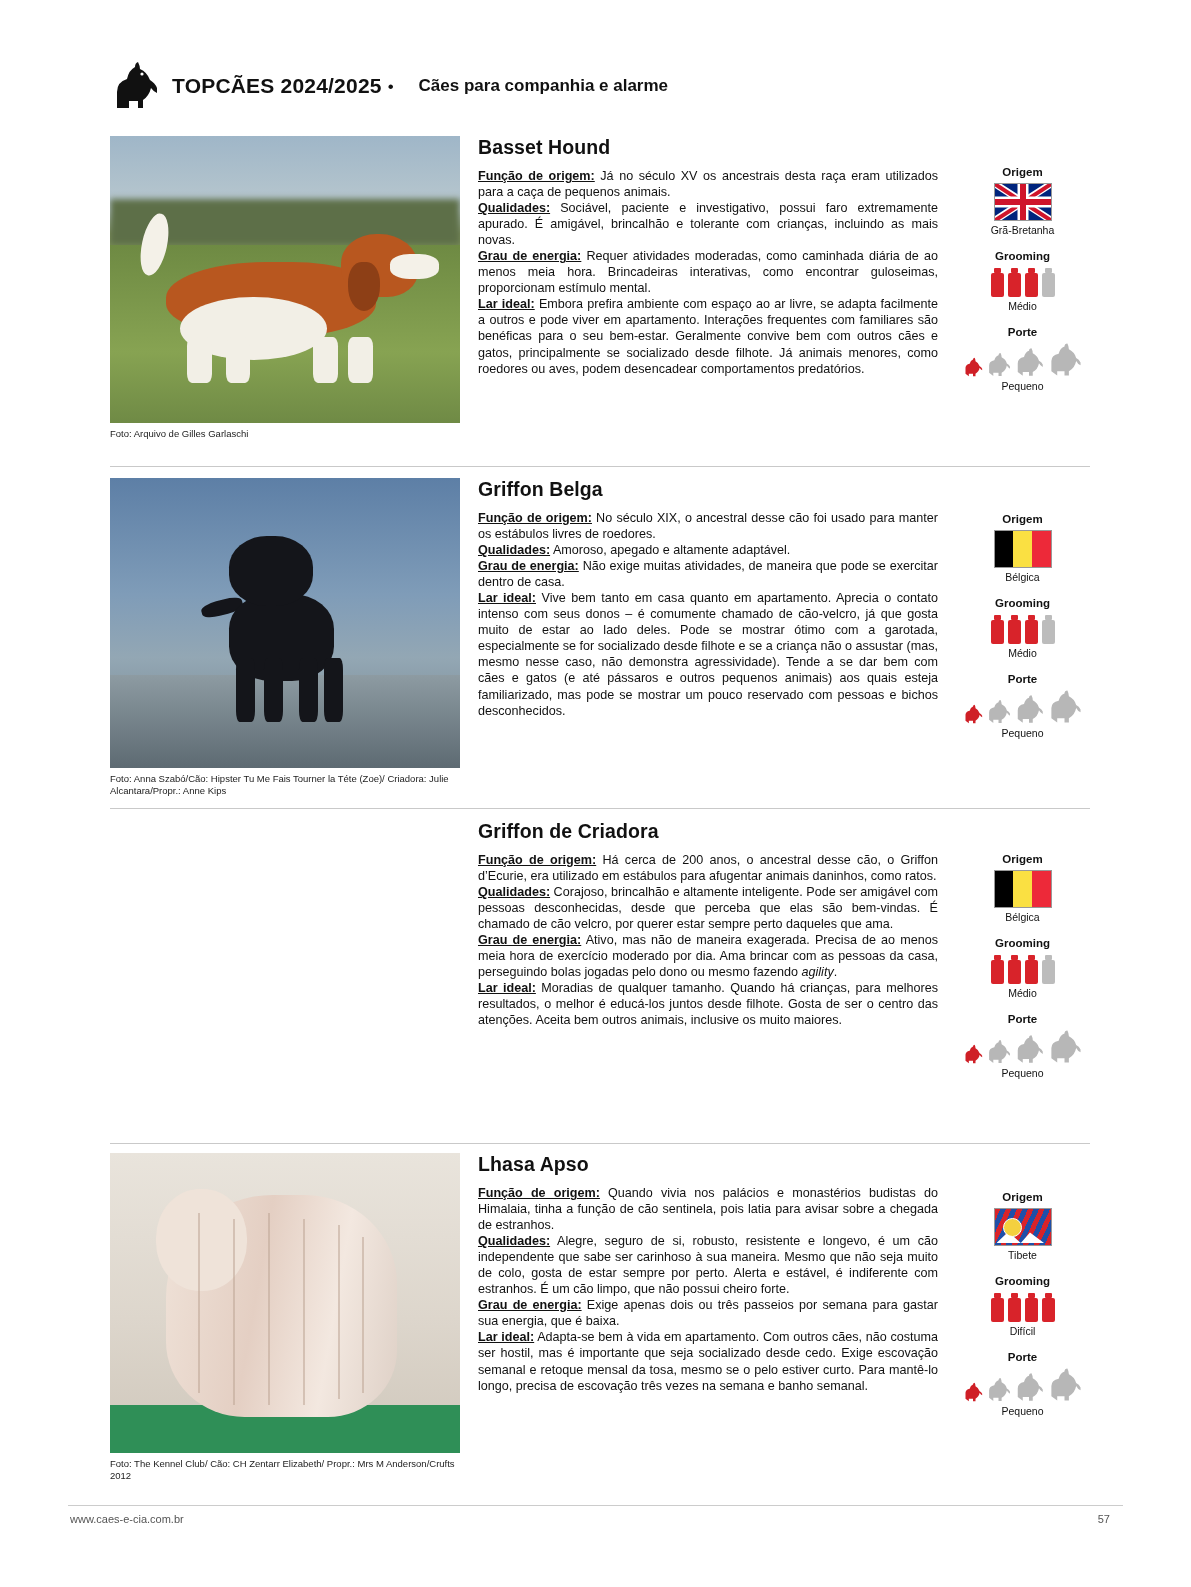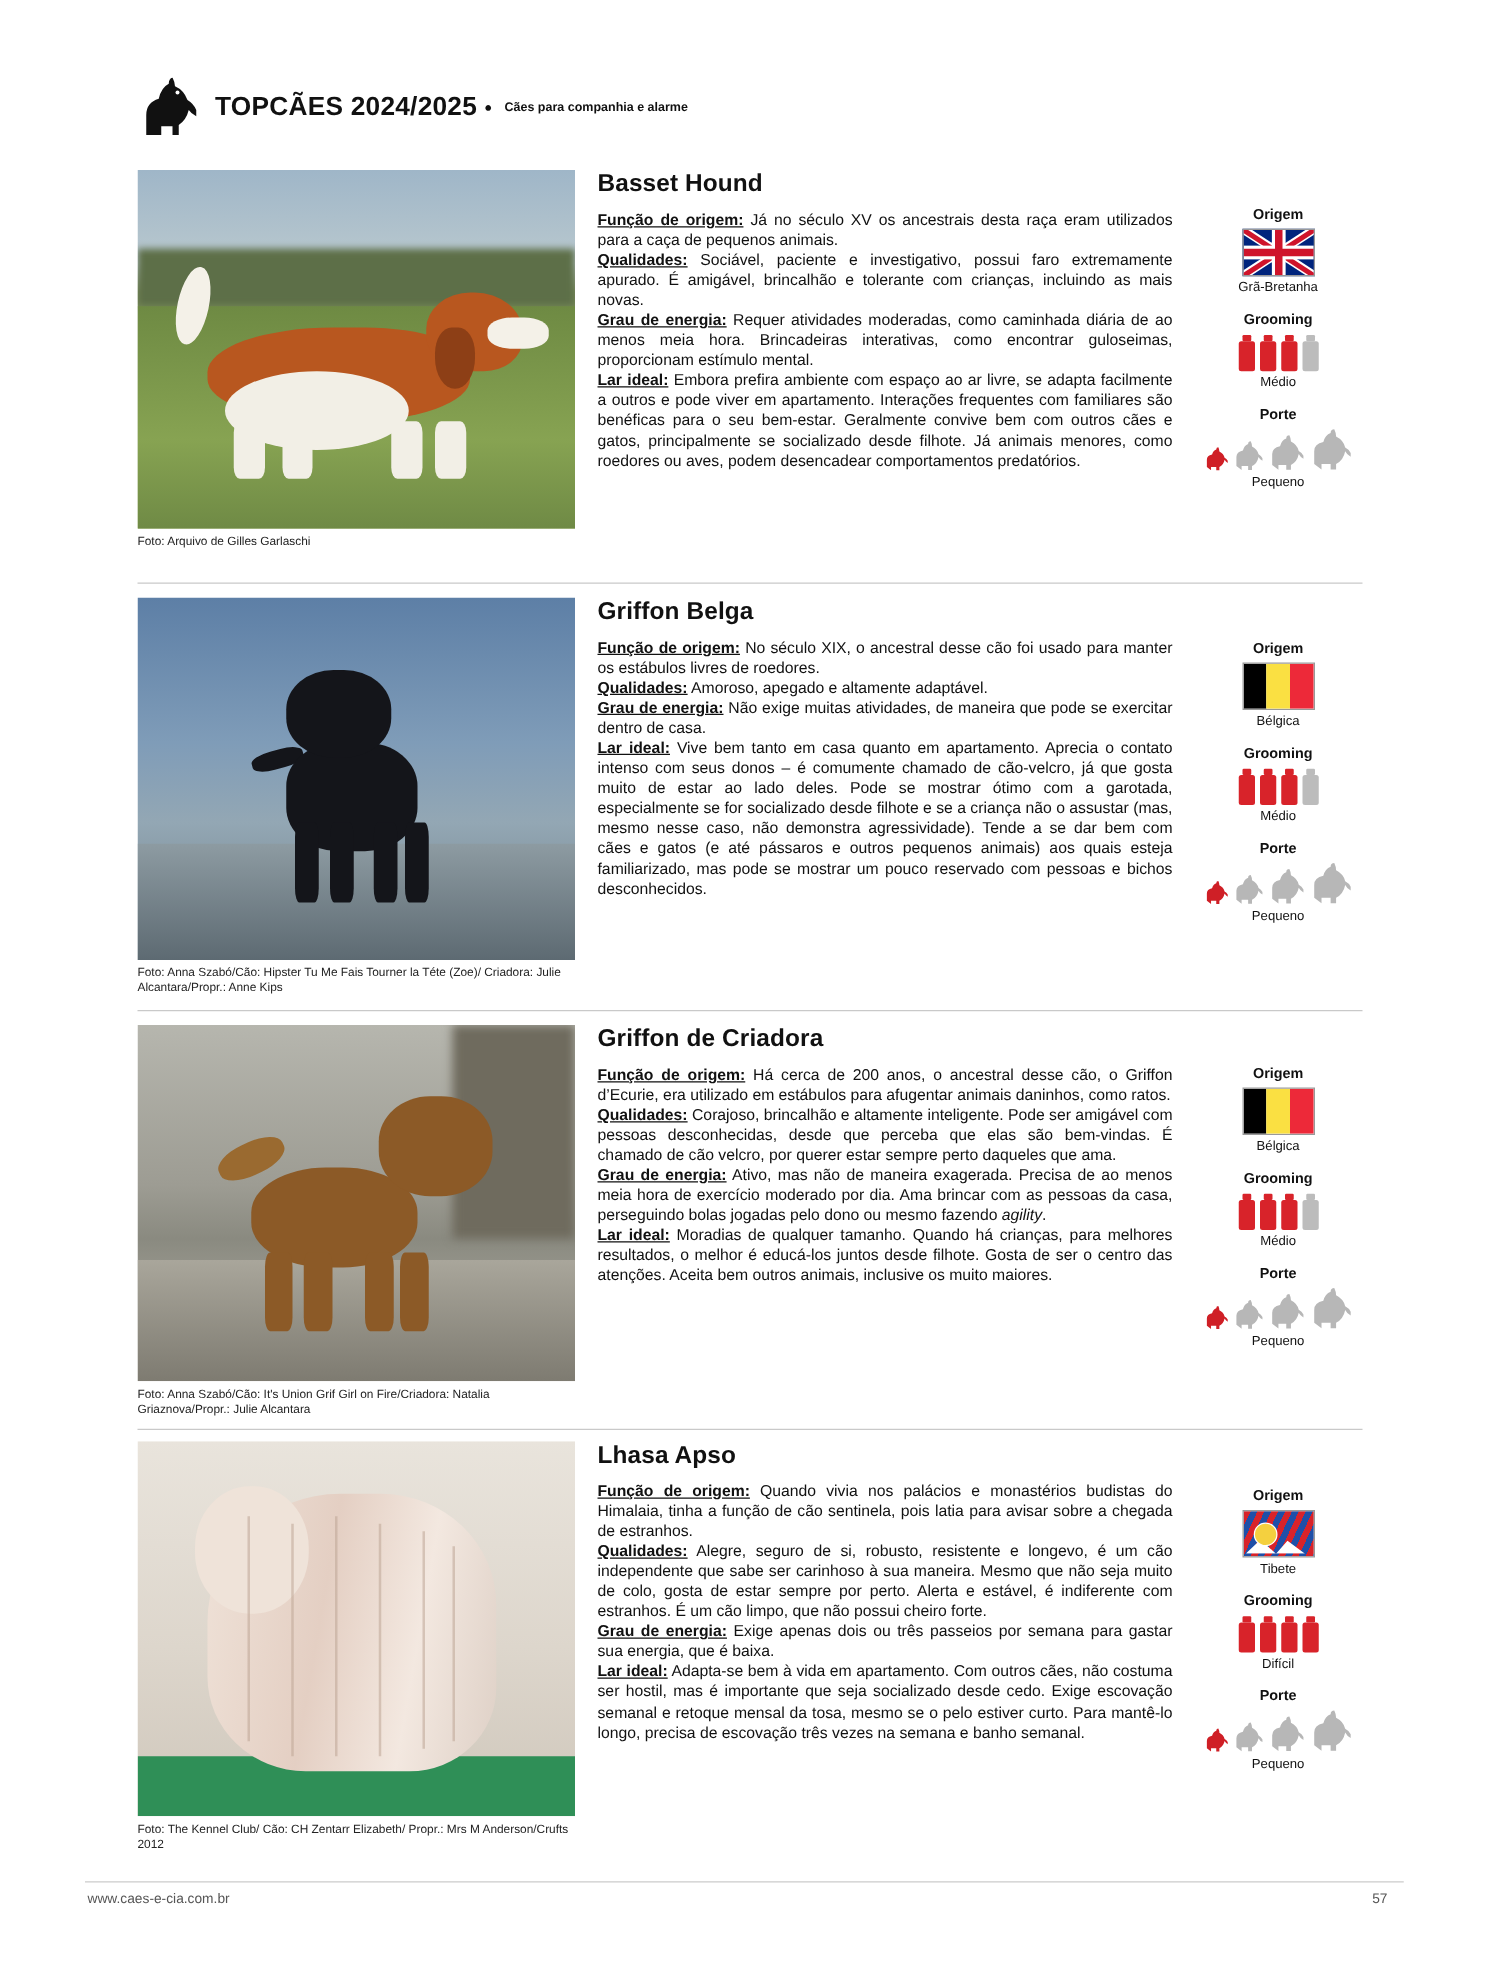--- a/index.html
+++ b/index.html
@@ -37,23 +37,23 @@
     align-items: flex-end;
     justify-content: center;
   }
   .header-title {
     font-size: 21px;
     font-weight: bold;
     letter-spacing: 0.2px;
     white-space: nowrap;
   }
   .header-sub {
-    font-size: 10px;
+    font-size: 17px;
     font-weight: bold;
-    margin-left: 4px;
+    margin-left: 19px;
     white-space: nowrap;
   }
   .header-dot {
     font-size: 17px;
     margin: 0 6px;
     line-height: 1;
   }
 
   
   .entry {
@@ -482,36 +482,20 @@
         </div>
         <div class="icon-value">Pequeno</div>
       </div>
     </div>
   </div>
 
   <div class="entry-sep" style="top:808px;"></div>
 
   <div class="entry" style="top:820px;height:320px;">
 
-    <div class="photo-col">
-      <div class="photo" style="height:285px;">
-        <div class="scene sc-brux">
-          <div class="bg2"></div>
-          <div class="grnd"></div>
-          <div class="tailr"></div>
-          <div class="bodyr"></div>
-          <div class="legr" style="left:29%;"></div>
-          <div class="legr" style="left:38%;"></div>
-          <div class="legr" style="left:52%;"></div>
-          <div class="legr" style="left:60%;"></div>
-          <div class="headr"></div>
-        </div>
-      </div>
-      <div class="credit">Foto: Anna Szabó/Cão: It's Union Grif Girl on Fire/Criadora: Natalia Griaznova/Propr.: Julie Alcantara</div>
-    </div>
 
     <div class="text-col">
       <h2 class="breed-title">Griffon de Criadora</h2>
       <p class="para">
         <b>Função de origem:</b><span> Há cerca de 200 anos, o ancestral desse cão, o Griffon d’Ecurie, era utilizado em estábulos para afugentar animais daninhos, como ratos.</span><br>
         <b>Qualidades:</b><span>  Corajoso, brincalhão e altamente inteligente. Pode ser amigável com pessoas desconhecidas, desde que perceba que elas são bem-vindas. É chamado de cão velcro, por querer estar sempre perto daqueles que ama.</span><br>
         <b>Grau de energia:</b><span> Ativo, mas não de maneira exagerada. Precisa de ao menos meia hora de exercício moderado por dia. Ama brincar com as pessoas da casa, perseguindo bolas jogadas pelo dono ou mesmo fazendo </span><i>agility</i><span>.</span><br>
         <b>Lar ideal:</b><span> Moradias de qualquer tamanho. Quando há crianças, para melhores resultados, o melhor é educá-los juntos desde filhote. Gosta de ser o centro das atenções. Aceita bem outros animais, inclusive os muito maiores.</span>
       </p>
     </div>

